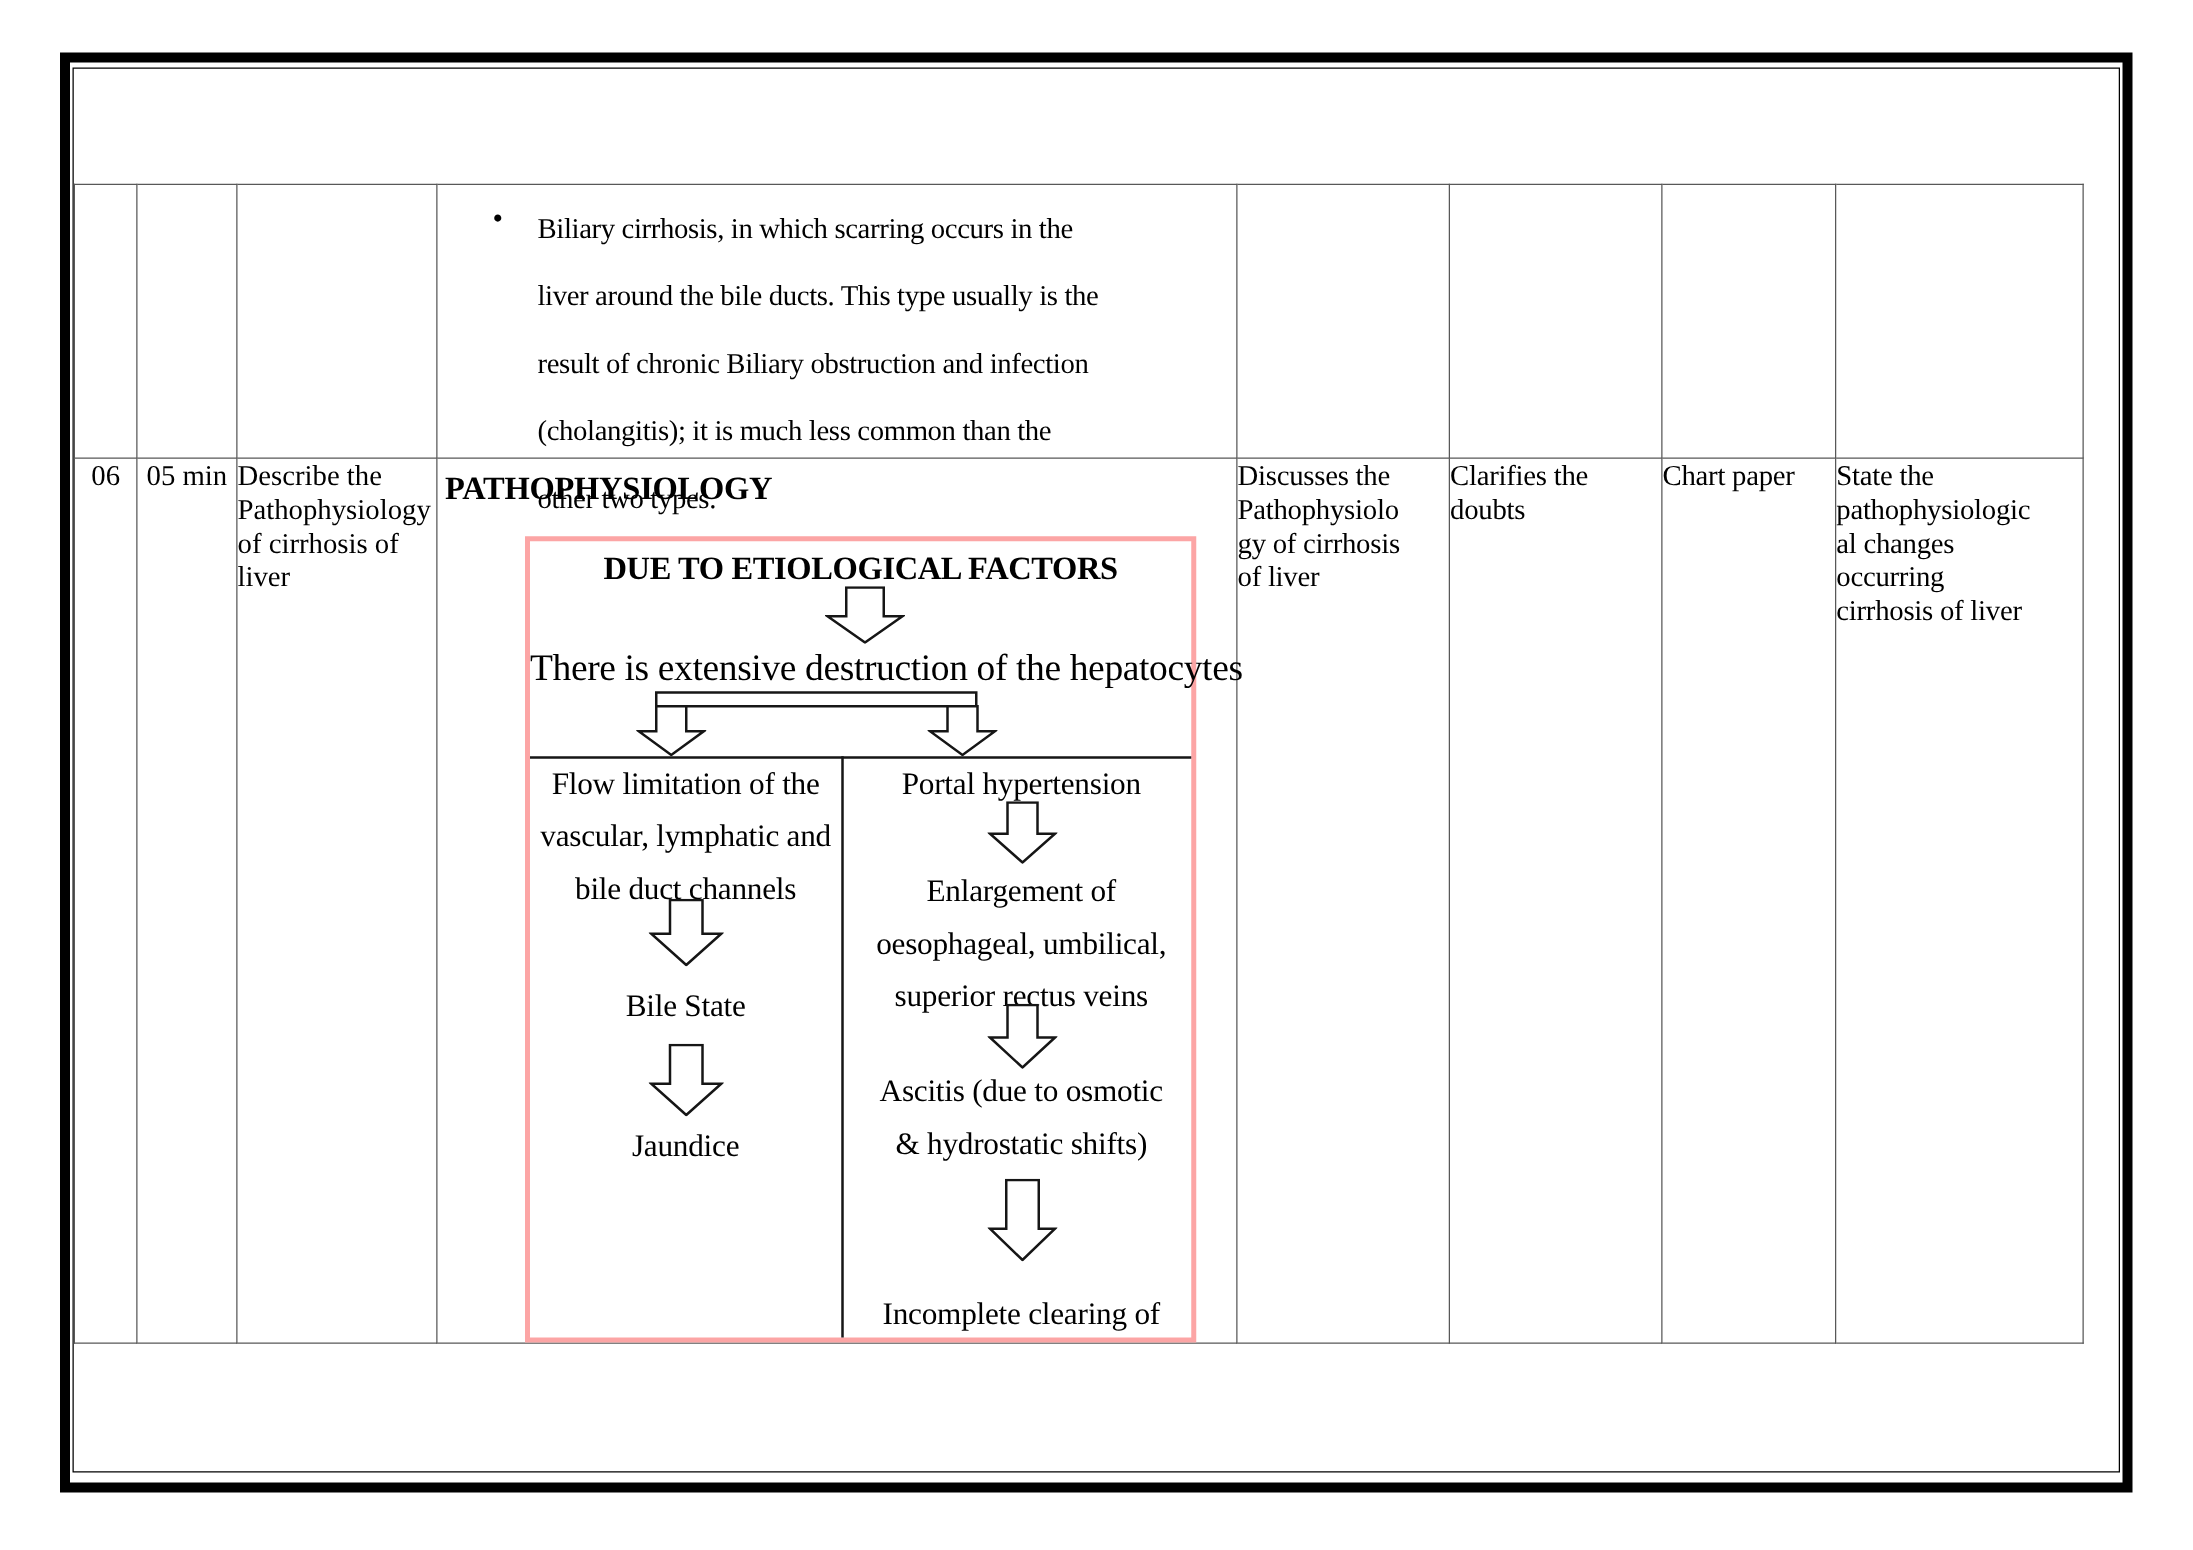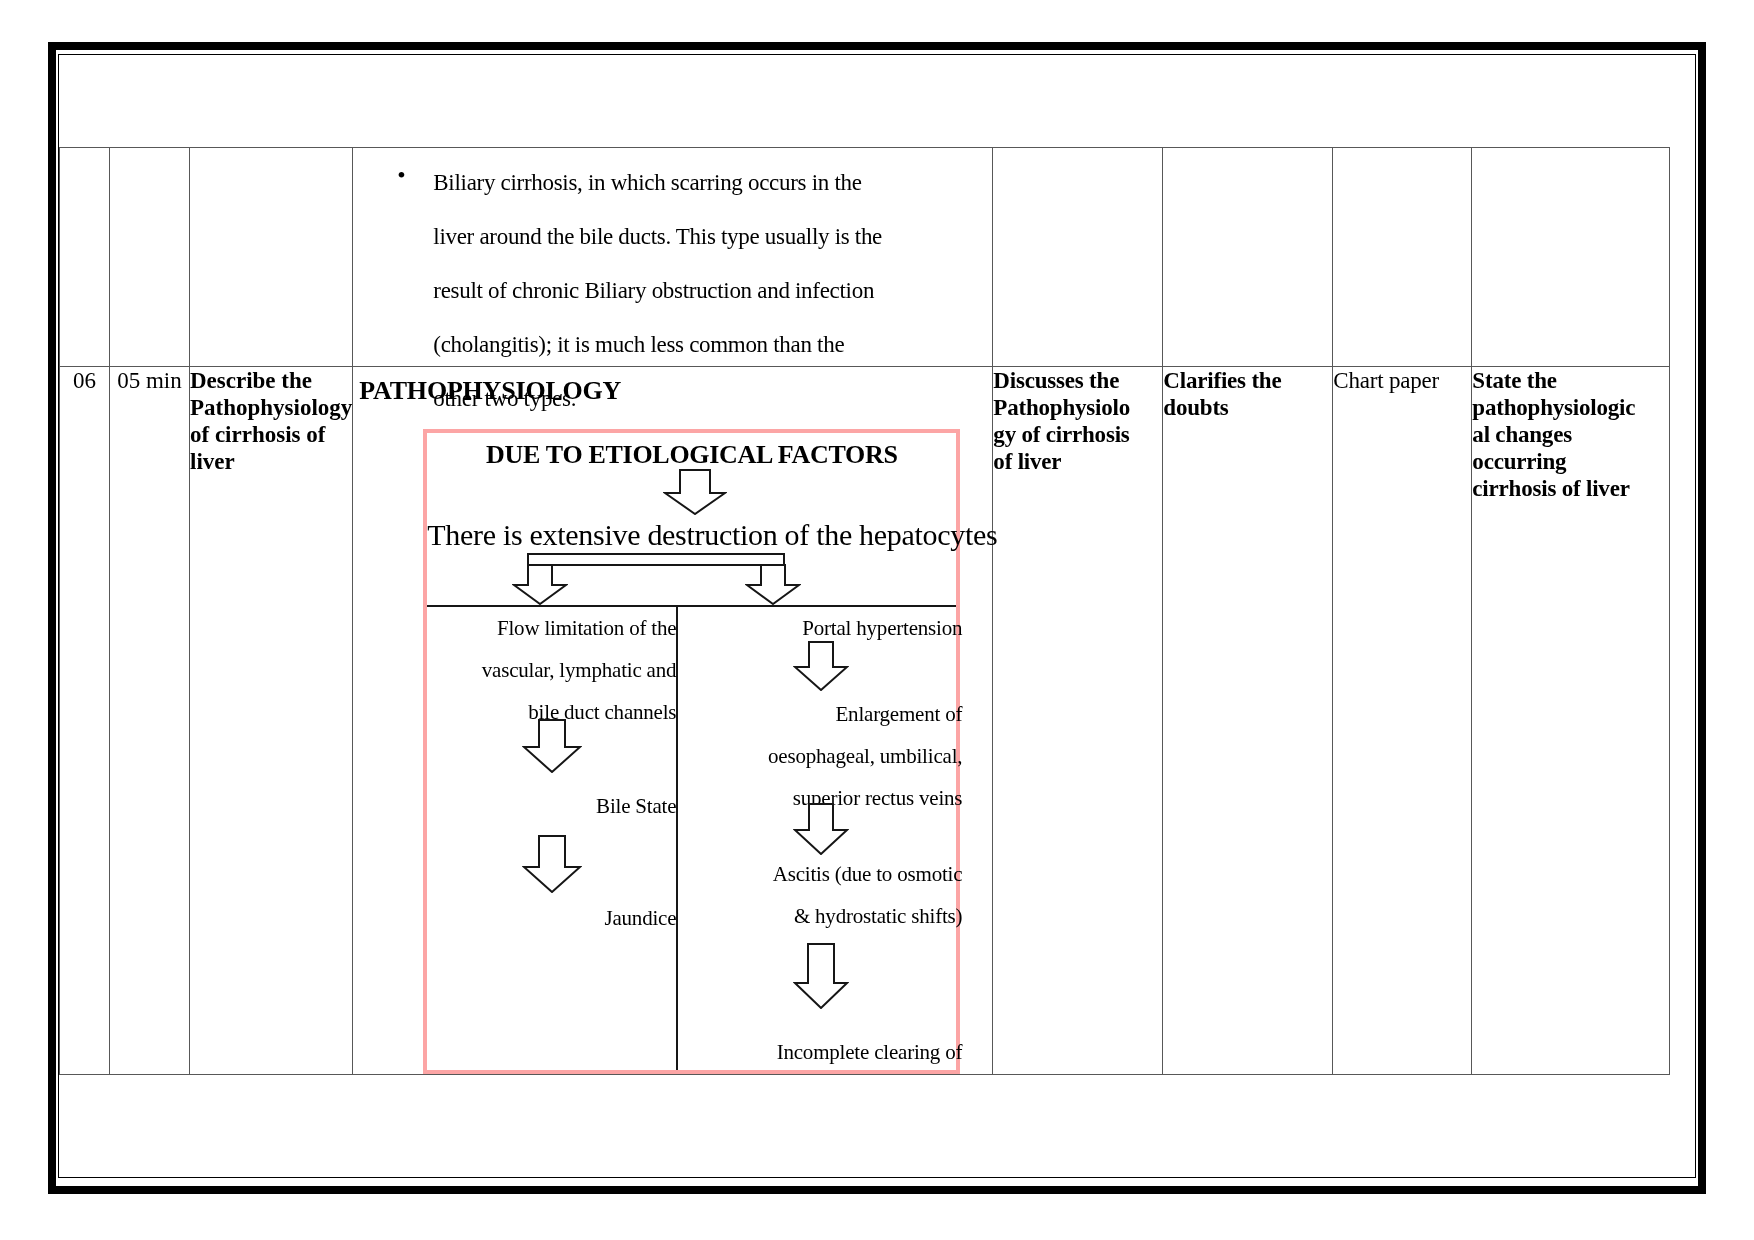--- a/index.html
+++ b/index.html
@@ -25,21 +25,21 @@
   table.plan td{
     border:1px solid #585858; vertical-align:top; padding:0;
     font-size:23px; line-height:27px; overflow:visible;
   }
   tr.rowA td{height:218px;}
   tr.rowB td{height:707px;}
   .serial{padding-top:12px; text-align:center;}
   .objective{padding:6px 4px 0 9px; font-size:23px; line-height:30px;}
   .activity{padding:11px 10px 0 13px; font-size:23.5px; line-height:42px; letter-spacing:-0.2px;}
   .evaluation{padding:11px 6px 0 13px; font-size:23px; line-height:41px; letter-spacing:-0.2px;}
-  .multiline{white-space:pre-line;font-weight:bold;}
+  .multiline{white-space:pre-line;}
   
   .content-cell{position:relative;}
   .bullet-glyph{position:absolute; left:44px; top:14px; font-size:24px;}
   .bullet-text{
     position:absolute; left:80px; top:8px; width:575px;
     font-size:23px; line-height:54px; letter-spacing:-0.3px; white-space:pre-line;
   }
   
   .fc-heading{position:absolute; left:6px; top:10px; font-weight:bold; font-size:26px; letter-spacing:-0.2px;}
   .fc-box{
@@ -52,22 +52,22 @@
     font-size:30px; letter-spacing:-0.3px; white-space:nowrap;}
   .fc-bar{
     position:absolute; left:100px; top:120px; width:258px; height:13px;
     border:2px solid #161616; background:#fff; box-sizing:border-box;
   }
   .fc-divider-h{position:absolute; left:0; right:0; top:172px; border-top:2px solid #161616;}
   .fc-divider-v{position:absolute; left:249px; top:172px; bottom:0; border-left:2px solid #161616;}
   .fc-left{position:absolute; left:0; top:174px; width:249px; height:469px;}
   .fc-right{position:absolute; left:251px; top:174px; width:284px; height:469px;}
   .fc-text{
-    position:absolute; left:0; right:0; text-align:right;
-    font-size:21px; line-height:42px; letter-spacing:-0.2px; white-space:pre-line;
+    position:absolute; left:0; right:0; text-align:center;
+    font-size:25px; line-height:42px; letter-spacing:-0.2px; white-space:pre-line;
   }
   .block-arrow{position:absolute; line-height:0;}
   
   .watermark{
     position:absolute; left:478px; top:1130px; z-index:6;
     font-family:"Liberation Sans","DejaVu Sans",sans-serif;
     font-size:93px; color:#c4c4c4; letter-spacing:-2px; white-space:nowrap;
   }
 </style>
 </head>

